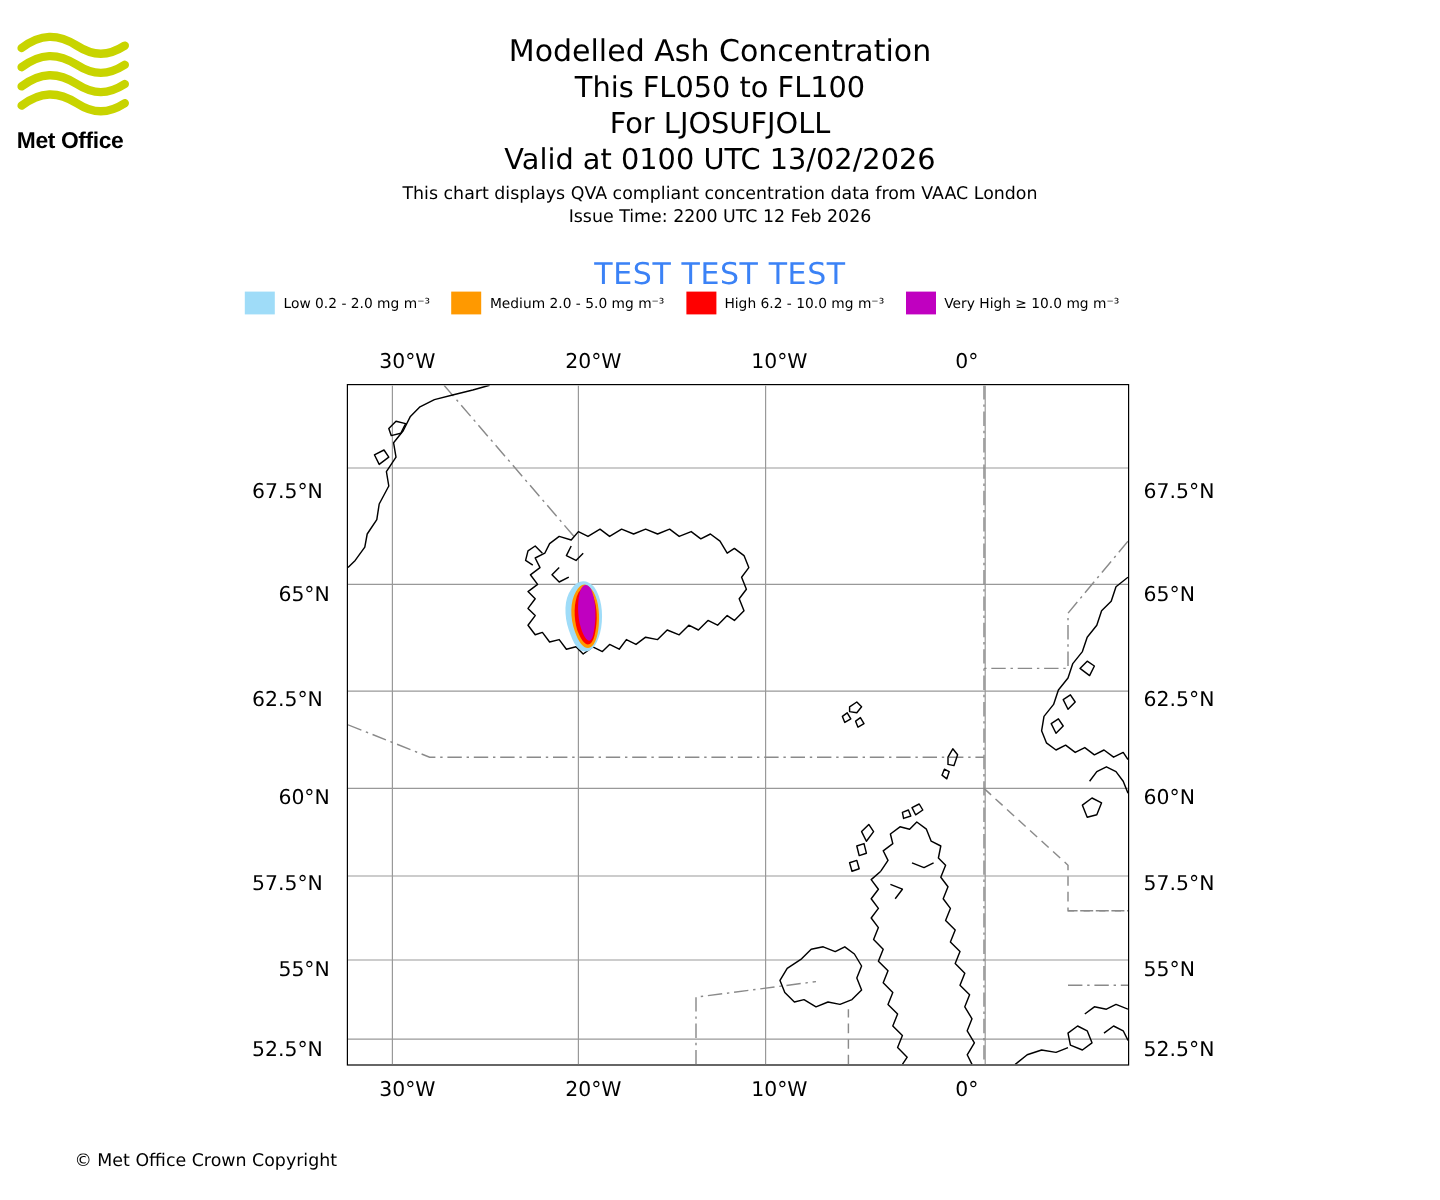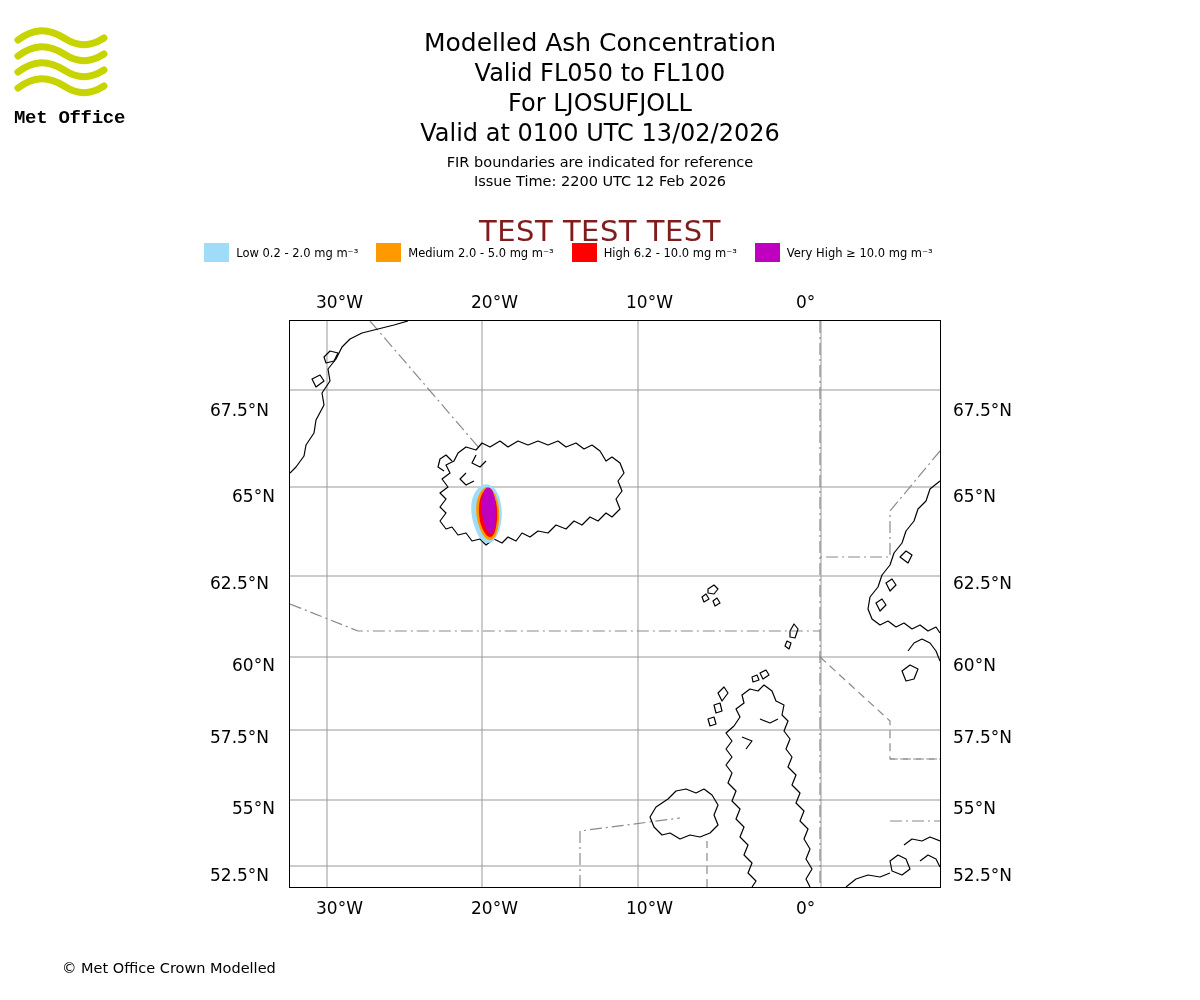--- a/index.html
+++ b/index.html
@@ -22,21 +22,21 @@
     left: 10px;
     top: 22px;
     width: 120px;
     height: 95px;
   }
   #logo-mark { position: absolute; left: 0; top: 0; }
   #logo-text {
     position: absolute;
     left: 4px;
     top: 85px;
-    font-family: Liberation Mono, monospace;
+    font-family: Liberation Sans, sans-serif;
     font-weight: bold;
     font-size: 19px;
     letter-spacing: -0.3px;
     color: #000;
   }
 
   
   #title-block {
     position: absolute;
     left: 0;
@@ -61,22 +61,22 @@
   #sub-block .s-line {
     font-size: 14.5px;
     line-height: 19px;
   }
   #test-banner {
     position: absolute;
     left: 0;
     top: 214px;
     width: 1200px;
     text-align: center;
-    color: #7f1d1d;
-    font-size: 29px;
+    color: #3b82f6;
+    font-size: 25px;
     letter-spacing: 0.5px;
   }
 
   
   #legend {
     position: absolute;
     left: 0;
     top: 243px;
     width: 1137px;
     display: flex;
@@ -145,27 +145,27 @@
       <path d="M8,34 C24,22 38,22 54,32 C68,41 80,41 94,32"></path>
       <path d="M8,50 C24,38 38,38 54,48 C68,57 80,57 94,48"></path>
       <path d="M8,66 C24,54 38,54 54,64 C68,73 80,73 94,64"></path>
     </g>
   </svg>
   <div id="logo-text">Met Office</div>
 </div>
 
 <div id="title-block">
   <div class="t-line first">Modelled Ash Concentration</div>
-  <div class="t-line">Valid FL050 to FL100</div>
+  <div class="t-line">This FL050 to FL100</div>
   <div class="t-line">For LJOSUFJOLL</div>
   <div class="t-line">Valid at 0100 UTC 13/02/2026</div>
 </div>
 
 <div id="sub-block">
-  <div class="s-line">FIR boundaries are indicated for reference</div>
+  <div class="s-line">This chart displays QVA compliant concentration data from VAAC London</div>
   <div class="s-line">Issue Time: 2200 UTC 12 Feb 2026</div>
 </div>
 
 <div id="test-banner">TEST TEST TEST</div>
 
 <div id="legend">
   <div class="legend-item">
     <span class="legend-swatch" style="background:#9fdcf8"></span>
     <span class="legend-label">Low 0.2 - 2.0 mg m⁻³</span>
   </div>
@@ -329,13 +329,13 @@
 
         <path d="M194,170 C191,178 191,192 194,202 C196,209 199,213 201,213
                  C204,213 205,206 206,197 C207,186 205,174 202,169
                  C199,165 196,166 194,170 Z" fill="#c000c0"></path>
       </g>
 
     </svg>
   </div>
 </div>
 
-<div id="copyright">© Met Office Crown Modelled</div>
+<div id="copyright">© Met Office Crown Copyright</div>
 
 </body></html>

